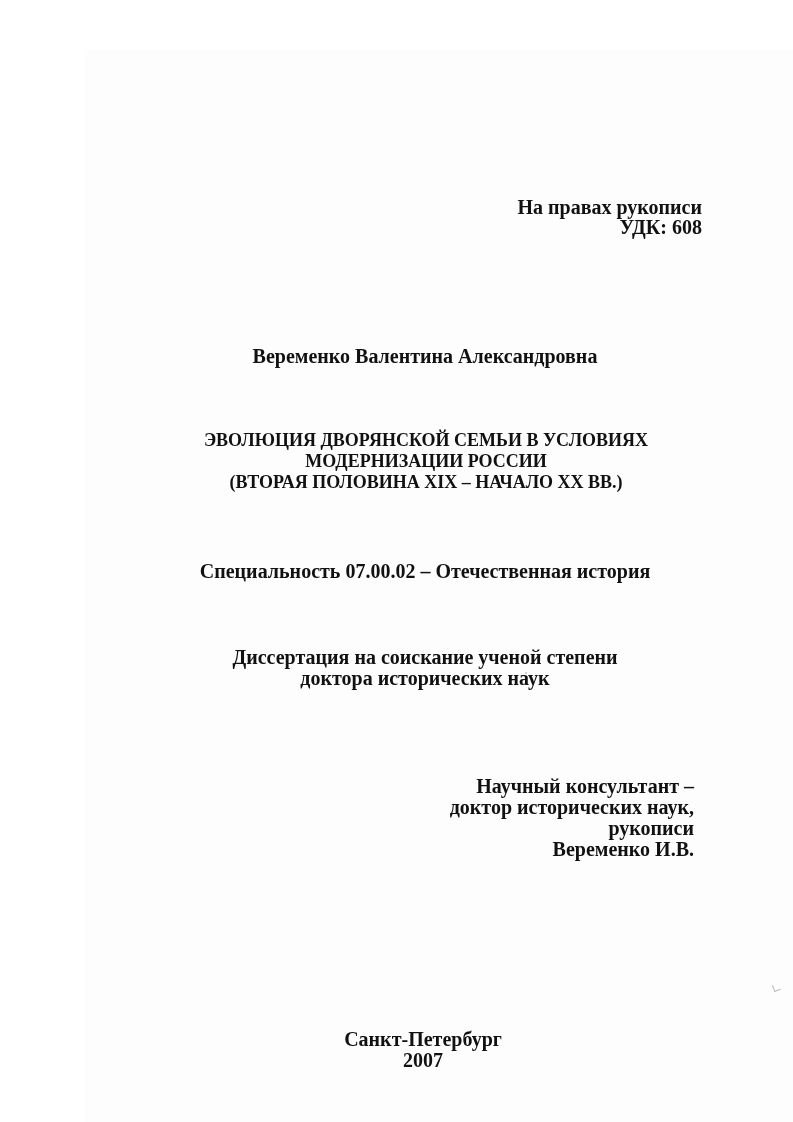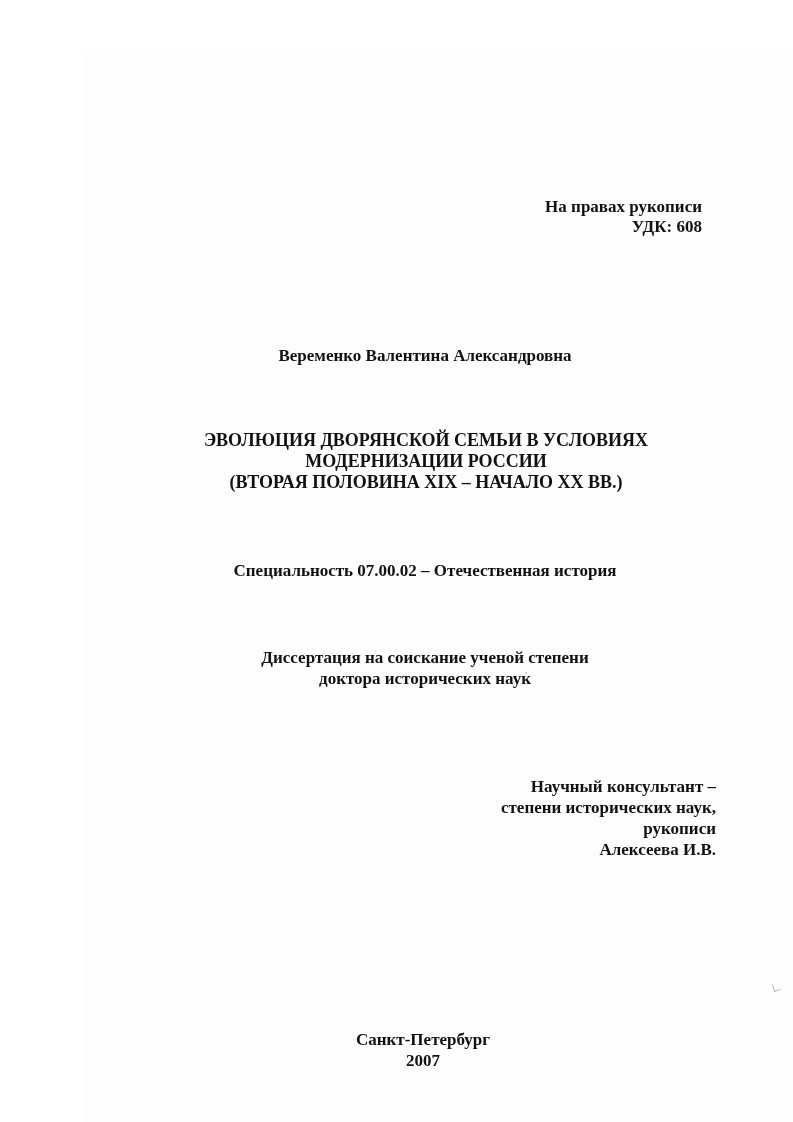--- a/index.html
+++ b/index.html
@@ -23,21 +23,21 @@
     }
     .scan-tint {
       position: absolute;
       left: 85px; top: 50px;
       width: 708px; height: 1072px;
       background: #fdfdfd;
     }
     .line {
       position: absolute;
       font-weight: bold;
-      font-size: 17px;
+      font-size: 20px;
       line-height: 20px;
       white-space: nowrap;
       color: #111111;
     }
     .center { text-align: center; }
 
     #top-right {
       position: absolute;
       right: 91px;
       top: 197px;
@@ -75,21 +75,21 @@
     #degree {
       position: absolute;
       left: 0; width: 850px;
       top: 647px;
       text-align: center;
     }
     #degree .line { position: static; line-height: 21px; }
 
     #consultant {
       position: absolute;
-      right: 77px;
+      right: 99px;
       top: 776px;
       text-align: right;
     }
     #consultant .line { position: static; line-height: 21px; }
 
     #footer {
       position: absolute;
       left: 0; width: 846px;
       top: 1029px;
       text-align: center;
@@ -139,23 +139,23 @@
     <div class="line" style="position:static">Специальность 07.00.02 – Отечественная история</div>
   </div>
 
   <div id="degree">
     <div class="line">Диссертация на соискание ученой степени</div>
     <div class="line">доктора исторических наук</div>
   </div>
 
   <div id="consultant">
     <div class="line">Научный консультант –</div>
-    <div class="line">степени исторических наук,</div>
+    <div class="line">доктор исторических наук,</div>
     <div class="line">рукописи</div>
-    <div class="line">Алексеева И.В.</div>
+    <div class="line">Веременко И.В.</div>
   </div>
 
   <div id="footer">
     <div class="line">Санкт-Петербург</div>
     <div class="line">2007</div>
   </div>
 
   <div class="scan-dot"></div>
   <div class="scan-mark"></div>
 </div>

